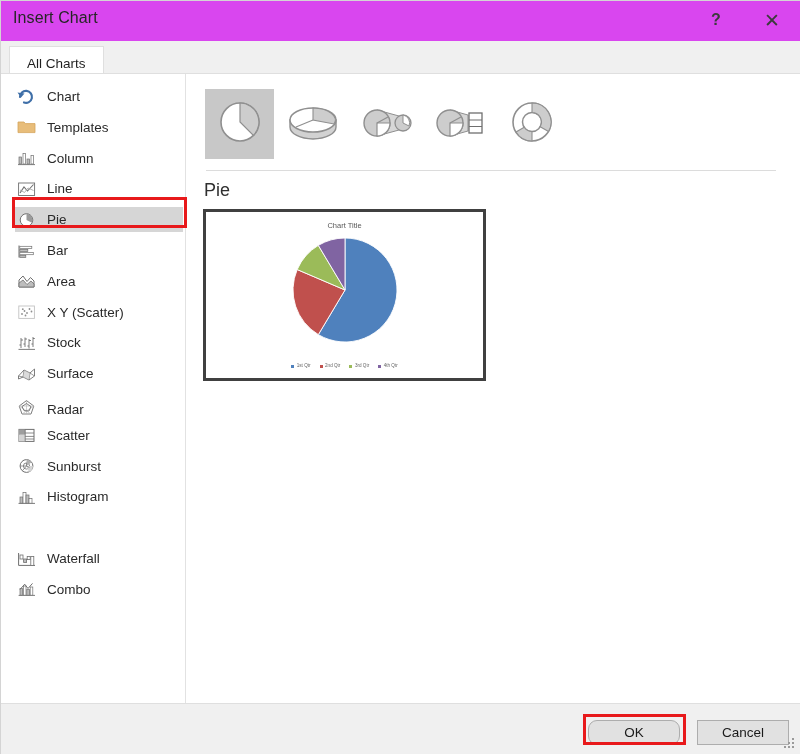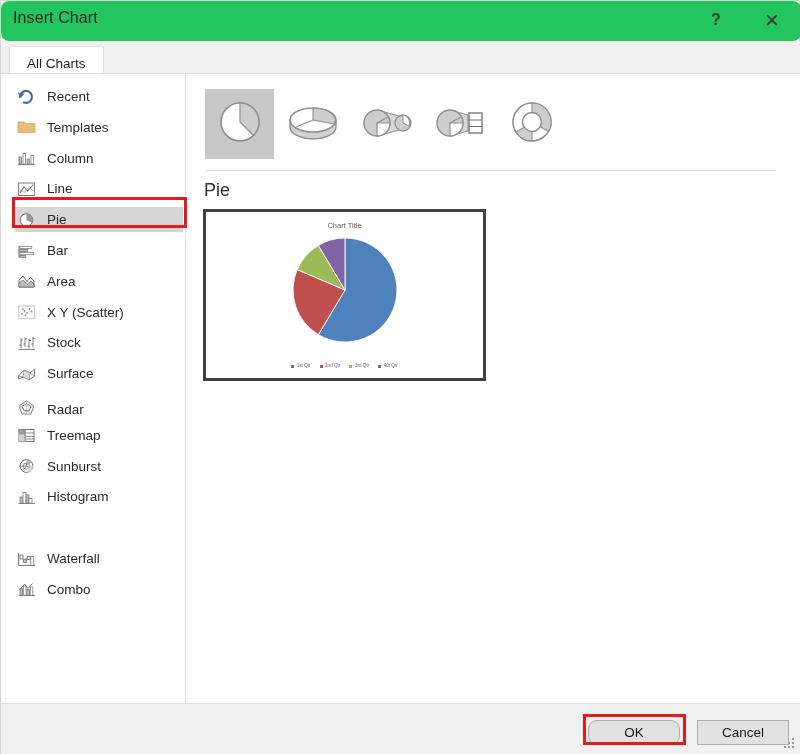--- a/index.html
+++ b/index.html
@@ -26,22 +26,21 @@
     box-sizing: border-box;
     border: 1px solid #d4d4d4;
   }
 
   
   .titlebar {
     position: absolute;
     left: 0; top: 0;
     width: 800px;
     height: 40px;
-    background: #22c55e;
-    border-radius: 8px;
+    background: #d946ef;
   }
   .title-text {
     position: absolute;
     left: 12px;
     top: 8px;
     font-size: 16px;
     color: #262626;
     letter-spacing: 0.1px;
   }
   .tb-btn {
@@ -308,21 +307,21 @@
   <div class="panel">
 
     <div class="typelist" id="typelist">
         <div class="type-item" style="top: 10px;">
           <span class="type-ico">
             <svg width="21" height="18" viewBox="0 0 21 18">
               <path d="M4 9 A6 6 0 1 1 8 14.5" fill="none" stroke="#3f6fa8" stroke-width="2.2" stroke-linecap="round"></path>
               <path d="M1.5 4.5 L5 9.5 L8.5 5.5 Z" fill="#3f6fa8"></path>
             </svg>
           </span>
-          <span class="type-label">Recent</span>
+          <span class="type-label">Chart</span>
         </div>
         <div class="type-item" style="top: 40.8px;">
           <span class="type-ico">
             <svg width="21" height="18" viewBox="0 0 21 18">
               <path d="M2 4 h6 l1.4 1.6 H19 v9 H2 Z" fill="#e8bd7a" stroke="#d4a45c" stroke-width="0.8"></path>
             </svg>
           </span>
           <span class="type-label">Templates</span>
         </div>
         <div class="type-item" style="top: 71.6px;">
@@ -426,21 +425,21 @@
         </div>
         <div class="type-item" style="top: 348.8px;">
           <span class="type-ico">
             <svg width="21" height="18" viewBox="0 0 21 18">
               <rect x="3" y="3.4" width="15" height="12" fill="#fff" stroke="#6f6f6f" stroke-width="1"></rect>
               <rect x="3" y="3.4" width="6.2" height="5.4" fill="#9e9e9e"></rect>
               <rect x="3" y="8.8" width="6.2" height="6.6" fill="#d4d4d4"></rect>
               <path d="M9.2 3.4 V15.4 M9.2 7 H18 M9.2 10.4 H18 M9.2 13 H18" stroke="#6f6f6f" stroke-width="0.8"></path>
             </svg>
           </span>
-          <span class="type-label">Treemap</span>
+          <span class="type-label">Scatter</span>
         </div>
         <div class="type-item" style="top: 379.6px;">
           <span class="type-ico">
             <svg width="21" height="18" viewBox="0 0 21 18">
               <circle cx="10.5" cy="9" r="6.4" fill="#fff" stroke="#6f6f6f" stroke-width="1"></circle>
               <circle cx="10.5" cy="9" r="3.1" fill="none" stroke="#6f6f6f" stroke-width="0.8"></circle>
               <path d="M10.5 9 L10.5 2.6 A6.4 6.4 0 0 1 15.6 5.2 Z" fill="#b0b0b0"></path>
               <path d="M10.5 9 L16.9 9 A6.4 6.4 0 0 1 13 14.9 Z" fill="#d6d6d6"></path>
               <path d="M10.5 5.9 L10.5 9 L13.5 10.6" stroke="#6f6f6f" stroke-width="0.7" fill="none"></path>
               <path d="M4.1 9 H10.5 M10.5 9 L6.5 13.6" stroke="#6f6f6f" stroke-width="0.7"></path>

